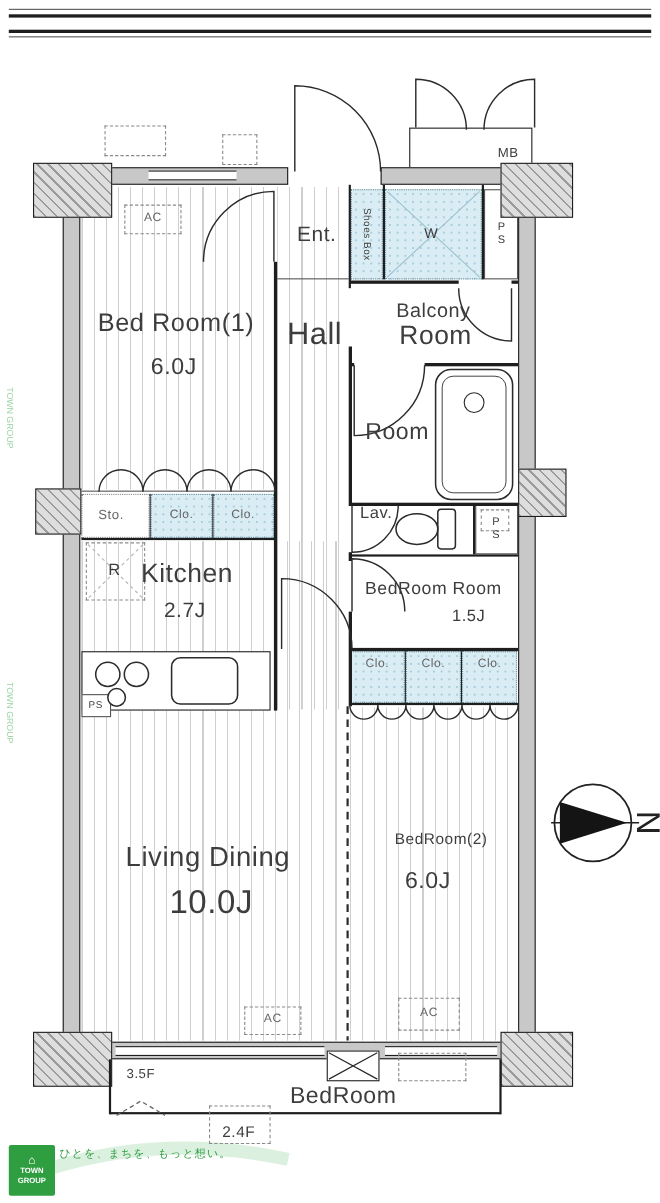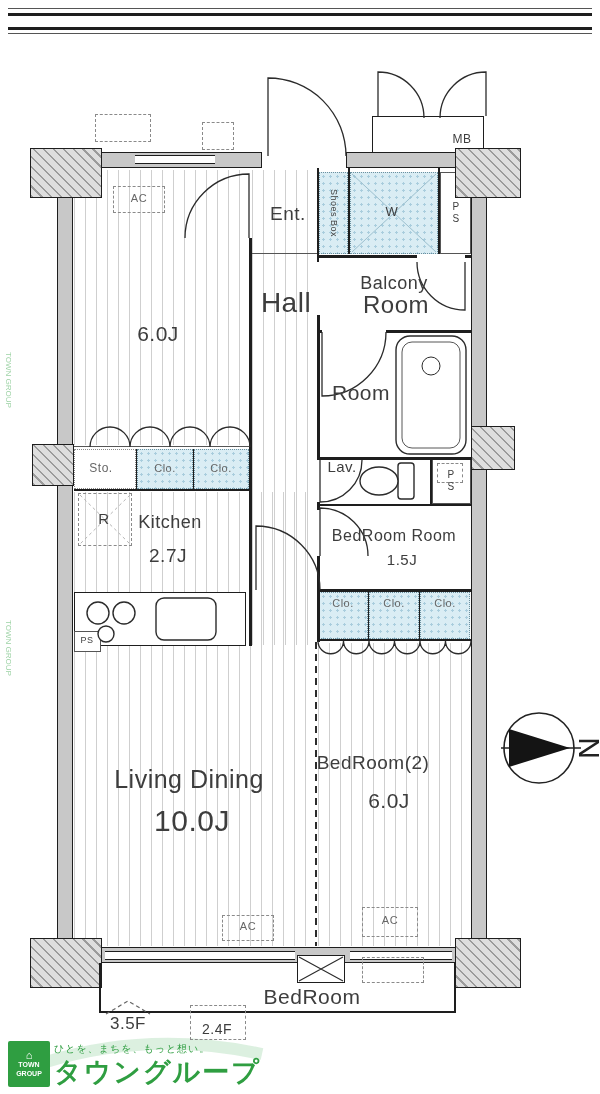--- a/index.html
+++ b/index.html
@@ -142,61 +142,61 @@
     <path d="M80 495 L130 544 M130 495 L80 544" stroke="#b5b5b5" stroke-dasharray="3 3" stroke-width="1" fill="none"></path>
     <g>
       <line x1="501" y1="748" x2="581" y2="748" stroke="#222" stroke-width="1.4"></line>
       <circle cx="539" cy="748" r="35" fill="none" stroke="#222" stroke-width="1.6"></circle>
       <polygon points="509,729 509,767 570,748" fill="#141414"></polygon>
       <text x="589" y="748" transform="rotate(90 589 748)" font-size="30" text-anchor="middle" dominant-baseline="central" fill="#222" font-family="'Liberation Sans',sans-serif">N</text>
     </g>
     <path d="M46 1062 Q150 1030 262 1054" stroke="#bfe3c6" stroke-width="12" fill="none" opacity="0.55"></path>
   </svg>
 
+  <div class="lbl" style="left:160px;top:293px;font-size:23px">Bed Room(1)</div>
   <div class="lbl" style="left:158px;top:334px;font-size:21px">6.0J</div>
   <div class="lbl" style="left:286px;top:303px;font-size:28px">Hall</div>
   <div class="lbl" style="left:288px;top:214px;font-size:19px">Ent.</div>
   <div class="lbl" style="left:394px;top:283px;font-size:18px">Balcony</div>
   <div class="lbl" style="left:396px;top:305px;font-size:24px">Room</div>
   <div class="lbl" style="left:361px;top:393px;font-size:21px">Room</div>
   <div class="lbl" style="left:342px;top:467px;font-size:15px">Lav.</div>
   <div class="lbl" style="left:394px;top:536px;font-size:16px">BedRoom Room</div>
-  <div class="lbl" style="left:402px;top:560px;font-size:15px">1.5J</div>
-  <div class="lbl" style="left:170px;top:522px;font-size:18px">Kitchen</div>
+  <div class="lbl" style="left:426px;top:560px;font-size:15px">1.5J</div>
+  <div class="lbl" style="left:170px;top:522px;font-size:24px">Kitchen</div>
   <div class="lbl" style="left:168px;top:556px;font-size:19px">2.7J</div>
   <div class="lbl" style="left:189px;top:779px;font-size:25px">Living Dining</div>
   <div class="lbl" style="left:192px;top:821px;font-size:30px">10.0J</div>
-  <div class="lbl" style="left:373px;top:763px;font-size:19px">BedRoom(2)</div>
+  <div class="lbl" style="left:401px;top:763px;font-size:14px">BedRoom(2)</div>
   <div class="lbl" style="left:389px;top:801px;font-size:21px">6.0J</div>
   <div class="lbl" style="left:312px;top:997px;font-size:21px">BedRoom</div>
 
   <div class="lbl sm" style="left:101px;top:468px;font-size:12px">Sto.</div>
   <div class="lbl sm" style="left:165px;top:469px;font-size:11px">Clo.</div>
   <div class="lbl sm" style="left:221px;top:469px;font-size:11px">Clo.</div>
   <div class="lbl sm" style="left:343px;top:604px;font-size:11px">Clo.</div>
   <div class="lbl sm" style="left:394px;top:604px;font-size:11px">Clo.</div>
   <div class="lbl sm" style="left:445px;top:604px;font-size:11px">Clo.</div>
   <div class="lbl" style="left:392px;top:212px;font-size:13px">W</div>
   <div class="lbl" style="left:462px;top:139px;font-size:12px">MB</div>
   <div class="lbl vtext" style="left:455px;top:213px;font-size:10px">PS</div>
   <div class="lbl vtext" style="left:450px;top:481px;font-size:10px">PS</div>
   <div class="lbl" style="left:87px;top:641px;font-size:9px">PS</div>
   <div class="lbl rot" style="left:333px;top:213px;font-size:9px">Shoes Box</div>
   <div class="lbl" style="left:104px;top:519px;font-size:15px">R</div>
   <div class="lbl sm" style="left:139px;top:199px;font-size:11px">AC</div>
   <div class="lbl sm" style="left:248px;top:927px;font-size:11px">AC</div>
   <div class="lbl sm" style="left:390px;top:921px;font-size:11px">AC</div>
-  <div class="lbl" style="left:128px;top:1024px;font-size:17px">3.5F</div>
+  <div class="lbl" style="left:128px;top:976px;font-size:12px">3.5F</div>
   <div class="lbl" style="left:217px;top:1029px;font-size:14px">2.4F</div>
   <div class="dashbox" style="left:190px;top:1005px;width:56px;height:35px;border-width:1px"></div>
 
   <div class="abs" style="left:4px;top:352px;writing-mode:vertical-rl;font-size:8px;color:#3aa54a;opacity:.5;z-index:5">TOWN GROUP</div>
   <div class="abs" style="left:4px;top:620px;writing-mode:vertical-rl;font-size:8px;color:#3aa54a;opacity:.5;z-index:5">TOWN GROUP</div>
 
   <div class="abs" style="left:8px;top:1041px;width:42px;height:46px;background:#2f9e41;z-index:5;border-radius:2px;display:flex;flex-direction:column;align-items:center;justify-content:center">
     <span style="color:#fff;font-size:11px;line-height:1">⌂</span>
     <span style="color:#fff;font-size:7px;font-weight:bold;line-height:1.15">TOWN</span>
     <span style="color:#fff;font-size:7px;font-weight:bold;line-height:1.15">GROUP</span>
   </div>
   <div class="abs green" style="left:54px;top:1042px;font-size:10px;z-index:5;letter-spacing:1px">ひとを、まちを、もっと想い。</div>
-  <div class="abs green" style="left:54px;top:1054px;font-size:27px;font-weight:bold;letter-spacing:2px;z-index:5">タウングループ</div>
 
 </div>
 
 </body></html>

